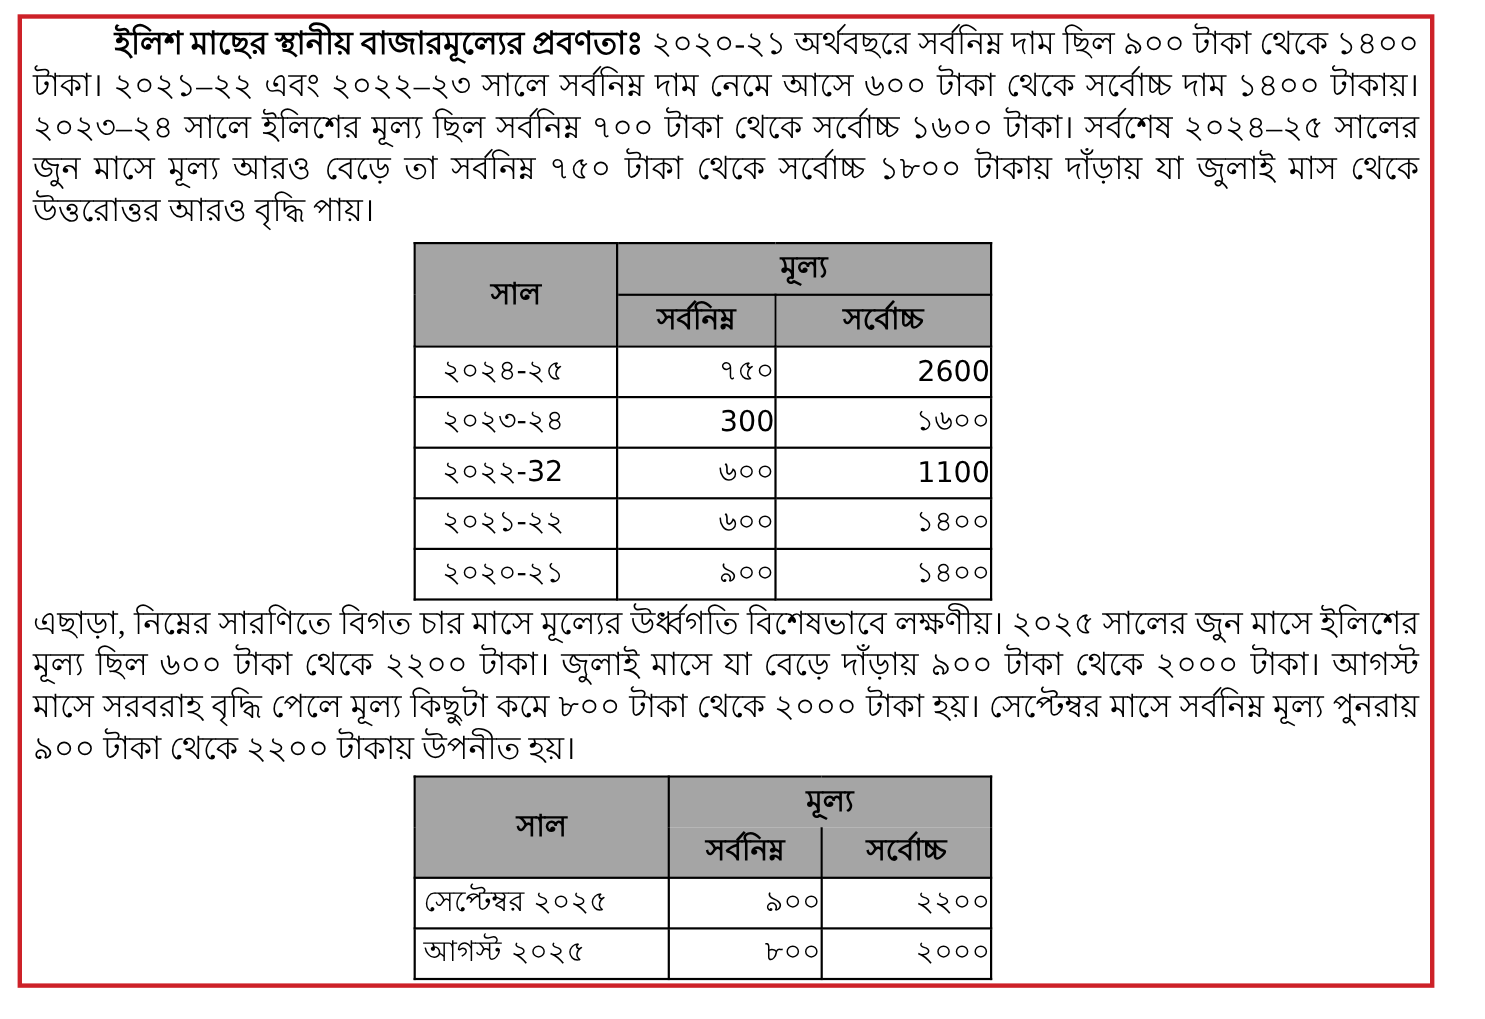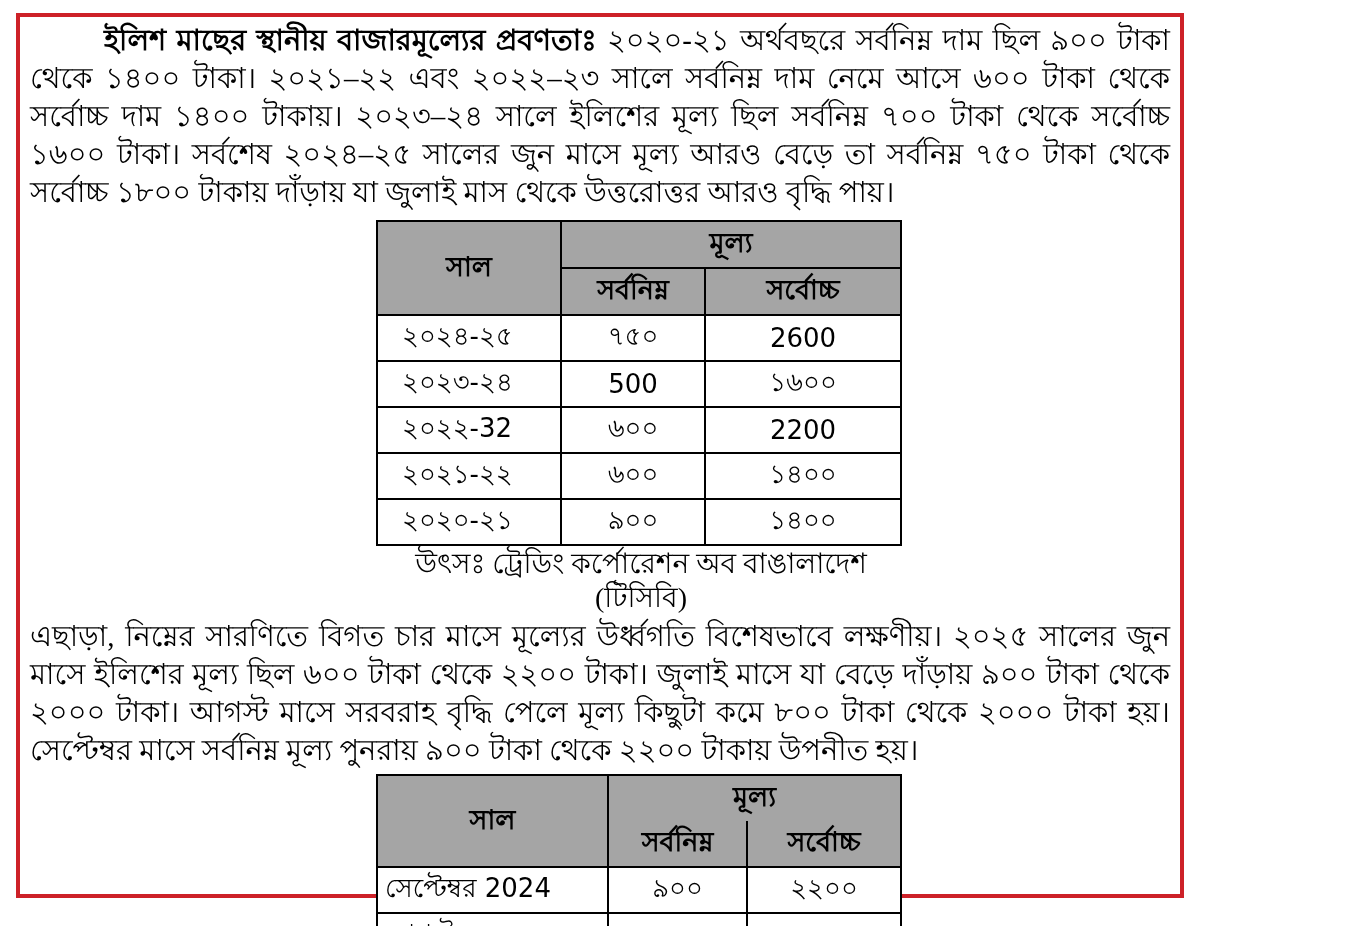--- a/index.html
+++ b/index.html
@@ -1,21 +1,21 @@
 <!DOCTYPE html>
 <html><head>
 <meta charset="utf-8">
 <style>
   html,body{margin:0;padding:0;}
   body{
     width:1350px;height:926px;background:#ffffff;position:relative;
     font-family:"Liberation Serif","DejaVu Serif",serif;color:#000;
   }
   .page-frame{
-    position:absolute;left:16px;top:13px;width:1168px;height:885px;
+    position:absolute;left:16px;top:13px;width:1288px;height:885px;
     border:4px solid #cd2128;box-sizing:border-box;background:#fff;
   }
   .content{
     position:absolute;left:10px;top:4px;right:10px;
   }
   .para{
     margin:0;font-size:29px;line-height:38px;text-align:justify;
     font-weight:500;
   }
   .para.indented{text-indent:74px;}
@@ -27,21 +27,21 @@
     border-collapse:collapse;table-layout:fixed;
   }
   th,td{
     border:2px solid #000;box-sizing:border-box;overflow:hidden;
   }
   th{
     background:#a5a5a5;font-size:27px;font-weight:bold;text-align:center;
     padding:0;
   }
   td{
-    background:#fff;font-size:26px;text-align:center;padding:0;
+    background:#fff;font-size:26px;text-align:right;padding:0;
     font-family:"DejaVu Sans","Liberation Sans",sans-serif;
   }
   .t1 .col-year{width:184px;}
   .t1 .col-min{width:144px;}
   .t1 .col-max{width:196px;}
   .t2 .col-year{width:231px;}
   .t2 .col-min{width:139px;}
   .t2 .col-max{width:154px;}
   .hrow1 th{height:45px;}
   .hrow2 th{height:36px;}
@@ -84,41 +84,40 @@
           <th>সর্বনিম্ন</th>
           <th>সর্বোচ্চ</th>
         </tr>
         <tr>
           <td class="cell-year">২০২৪-২৫</td>
           <td>৭৫০</td>
           <td>2600</td>
         </tr>
         <tr>
           <td class="cell-year">২০২৩-২৪</td>
-          <td>500</td>
+          <td>300</td>
           <td>১৬০০</td>
         </tr>
         <tr>
           <td class="cell-year">২০২২-32</td>
           <td>৬০০</td>
-          <td>2200</td>
+          <td>1100</td>
         </tr>
         <tr>
           <td class="cell-year">২০২১-২২</td>
           <td>৬০০</td>
           <td>১৪০০</td>
         </tr>
         <tr>
           <td class="cell-year">২০২০-২১</td>
           <td>৯০০</td>
           <td>১৪০০</td>
         </tr>
       </tbody>
         </table>
-      <div class="caption">উৎসঃ ট্রেডিং কর্পোরেশন অব বাঙালাদেশ (টিসিবি)</div>
     </div>
 
     <p class="para sect2"><span>এছাড়া, নিম্নের সারণিতে বিগত চার মাসে মূল্যের উর্ধ্বগতি বিশেষভাবে লক্ষণীয়। ২০২৫ সালের জুন মাসে ইলিশের মূল্য ছিল ৬০০ টাকা থেকে ২২০০ টাকা। জুলাই মাসে যা বেড়ে দাঁড়ায় ৯০০ টাকা থেকে ২০০০ টাকা। আগস্ট মাসে সরবরাহ বৃদ্ধি পেলে মূল্য কিছুটা কমে ৮০০ টাকা থেকে ২০০০ টাকা হয়। সেপ্টেম্বর মাসে সর্বনিম্ন মূল্য পুনরায় ৯০০ টাকা থেকে ২২০০ টাকায় উপনীত হয়।</span></p>
 
     <div class="table-block tb2">
       <table class="t2">
         <colgroup>
           <col class="col-year">
             <col class="col-min">
             <col class="col-max">
@@ -126,21 +125,21 @@
         <tbody>
             <tr class="hrow1">
           <th rowspan="2">সাল</th>
           <th colspan="2" class="no-bottom">মূল্য</th>
         </tr>
         <tr class="hrow2">
           <th class="no-top">সর্বনিম্ন</th>
           <th class="no-top">সর্বোচ্চ</th>
         </tr>
         <tr>
-          <td class="cell-year">সেপ্টেম্বর 2024</td>
+          <td class="cell-year">সেপ্টেম্বর ২০২৫</td>
           <td>৯০০</td>
           <td>২২০০</td>
         </tr>
         <tr>
           <td class="cell-year">আগস্ট ২০২৫</td>
           <td>৮০০</td>
           <td>২০০০</td>
         </tr>
 
       </tbody>

